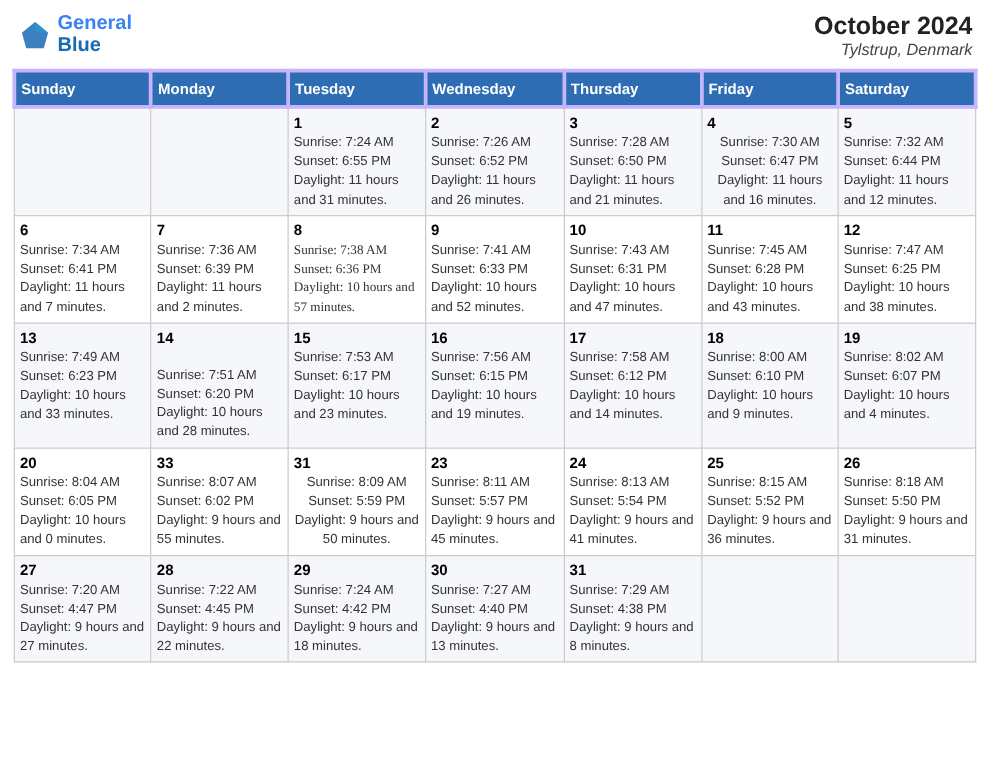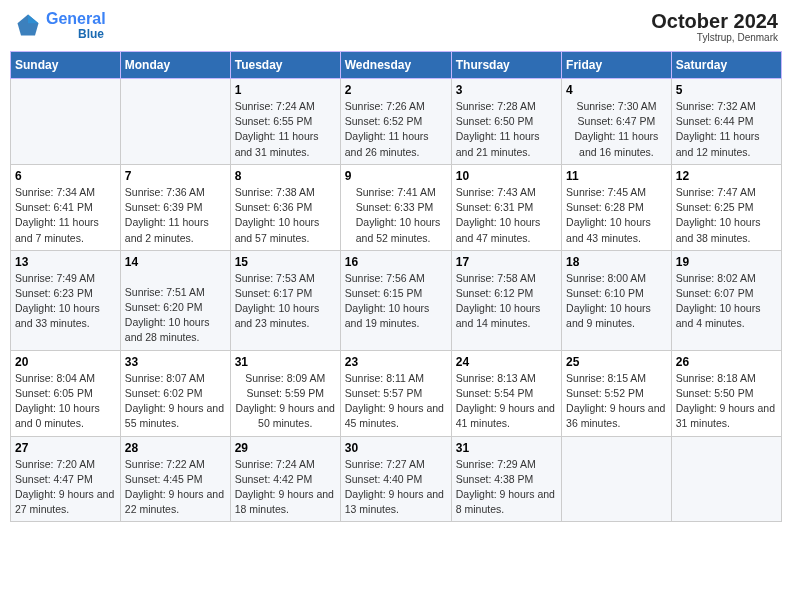--- a/index.html
+++ b/index.html
@@ -26,55 +26,55 @@
       display: flex;
       flex-direction: column;
       line-height: 1.1;
     }
     .logo-general {
       font-size: 16px;
       font-weight: bold;
       color: #3b82f6;
     }
     .logo-blue {
-      font-size: 12px;
+      font-size: 16px;
       font-weight: bold;
       color: #1a6ab2;
-      margin-left: 32px;
     }
     .logo-icon {
       width: 28px;
       height: 28px;
     }
     .title-block {
       text-align: right;
     }
     .month-title {
       font-size: 20px;
       font-weight: bold;
       color: #222;
       line-height: 1.1;
     }
     .location-title {
-      font-size: 10px;
+      font-size: 13px;
       color: #444;
+      font-style: italic;
     }
     table {
       width: 100%;
       border-collapse: collapse;
       font-size: 11px;
     }
     thead tr th {
       background-color: #2e6db4;
       color: #fff;
       padding: 6px 4px;
       text-align: left;
       font-size: 12px;
       font-weight: bold;
-      border: 1px solid #c4b5fd;
+      border: 3px solid #c4b5fd;
     }
     tbody tr td {
       border: 1px solid #ccc;
       padding: 4px 4px;
       vertical-align: top;
       width: 113px;
       min-height: 80px;
       background: #fff;
     }
     tbody tr:nth-child(odd) td {
@@ -173,27 +173,27 @@
 Daylight: 11 hours and 7 minutes.</div>
         </td>
         <td>
           <span class="day-num">7</span>
           <div class="day-detail" style="white-space: pre-line;">Sunrise: 7:36 AM
 Sunset: 6:39 PM
 Daylight: 11 hours and 2 minutes.</div>
         </td>
         <td>
           <span class="day-num">8</span>
-          <div class="day-detail" style="white-space: pre-line;">Sunrise: 7:38 AM
+          <div class="day-detail" style="white-space: pre-line; font-family: Liberation Serif, serif;">Sunrise: 7:38 AM
 Sunset: 6:36 PM
 Daylight: 10 hours and 57 minutes.</div>
         </td>
         <td>
           <span class="day-num">9</span>
-          <div class="day-detail" style="white-space: pre-line; margin-left: 11px;">Sunrise: 7:41 AM
+          <div class="day-detail" style="white-space: pre-line;">Sunrise: 7:41 AM
 Sunset: 6:33 PM
 Daylight: 10 hours and 52 minutes.</div>
         </td>
         <td>
           <span class="day-num">10</span>
           <div class="day-detail" style="white-space: pre-line;">Sunrise: 7:43 AM
 Sunset: 6:31 PM
 Daylight: 10 hours and 47 minutes.</div>
         </td>
         <td>

